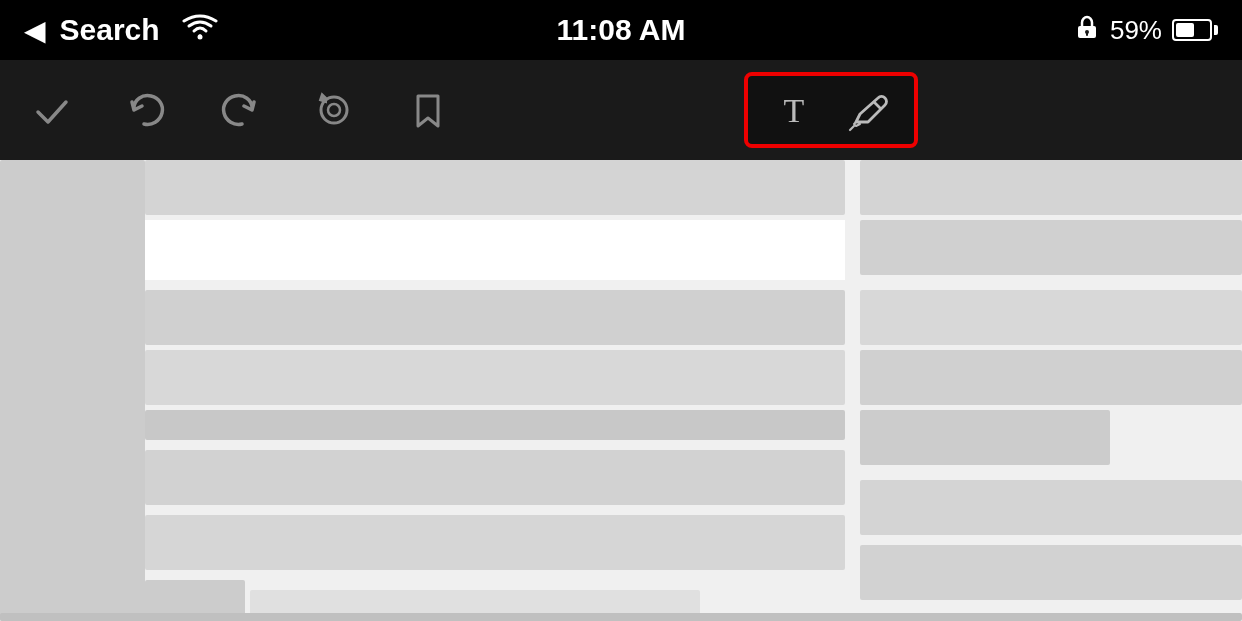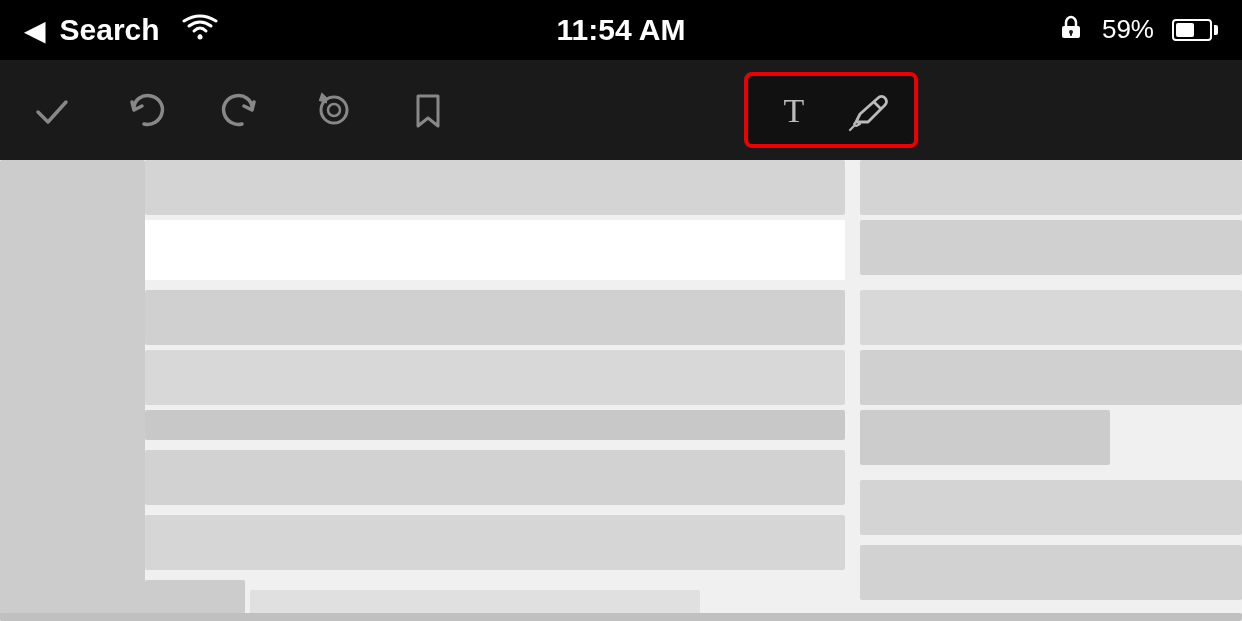--- a/index.html
+++ b/index.html
@@ -53,21 +53,22 @@
       font-size: 30px;
       font-weight: 600;
       color: #fff;
       position: absolute;
       left: 50%;
       transform: translateX(-50%);
     }
 
     .status-right {
       display: flex;
-      gap: 18px;
+      align-items: center;
+      gap: 10px;
     }
 
     .lock-icon {
       font-size: 22px;
       color: #fff;
     }
 
     .battery-text {
       font-size: 26px;
       color: #fff;
@@ -192,21 +193,21 @@
     <span class="wifi-icon">
       <svg viewBox="0 0 36 28" fill="none" xmlns="http://www.w3.org/2000/svg">
         <path d="M18 22 L18 22" stroke="white" stroke-width="3.5" stroke-linecap="round"></path>
         <path d="M12 17 Q18 11 24 17" stroke="white" stroke-width="3" fill="none" stroke-linecap="round"></path>
         <path d="M7 12 Q18 4 29 12" stroke="white" stroke-width="3" fill="none" stroke-linecap="round"></path>
         <path d="M2 7 Q18 -3 34 7" stroke="white" stroke-width="3" fill="none" stroke-linecap="round"></path>
         <circle cx="18" cy="23" r="2.5" fill="white"></circle>
       </svg>
     </span>
   </div>
-  <div class="status-center">11:54 AM</div>
+  <div class="status-center">11:08 AM</div>
   <div class="status-right">
     <span class="lock-icon">
       <svg width="26" height="26" viewBox="0 0 26 26" fill="none" xmlns="http://www.w3.org/2000/svg">
         <rect x="4" y="12" width="18" height="12" rx="2" fill="white"></rect>
         <path d="M8 12V8.5C8 5.46 10.46 3 13 3C15.54 3 18 5.46 18 8.5V12" stroke="white" stroke-width="2.5" fill="none"></path>
         <circle cx="13" cy="18" r="2" fill="#1a1a1a"></circle>
         <rect x="12" y="18" width="2" height="4" rx="1" fill="#1a1a1a"></rect>
       </svg>
     </span>
     <span class="battery-text">59%</span>

